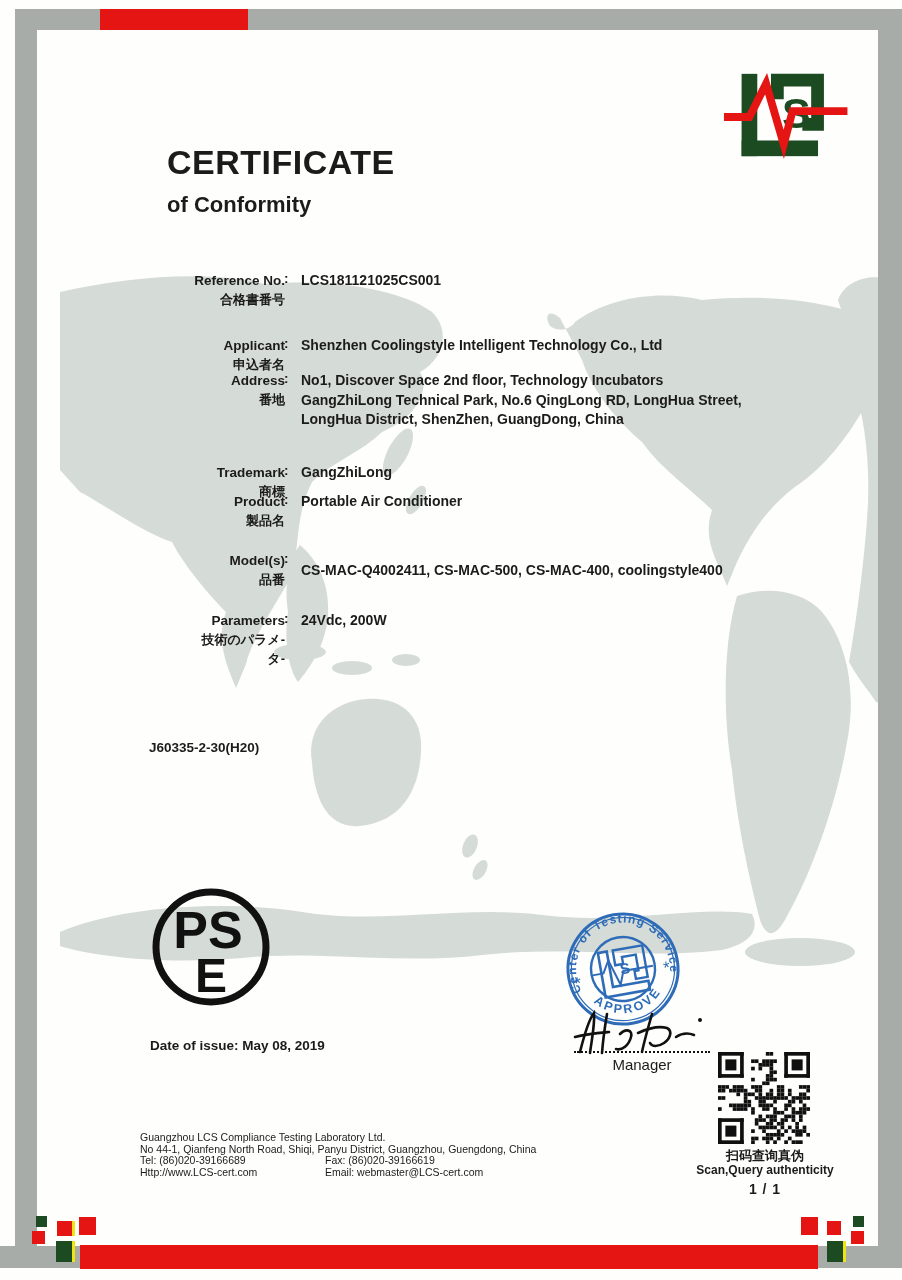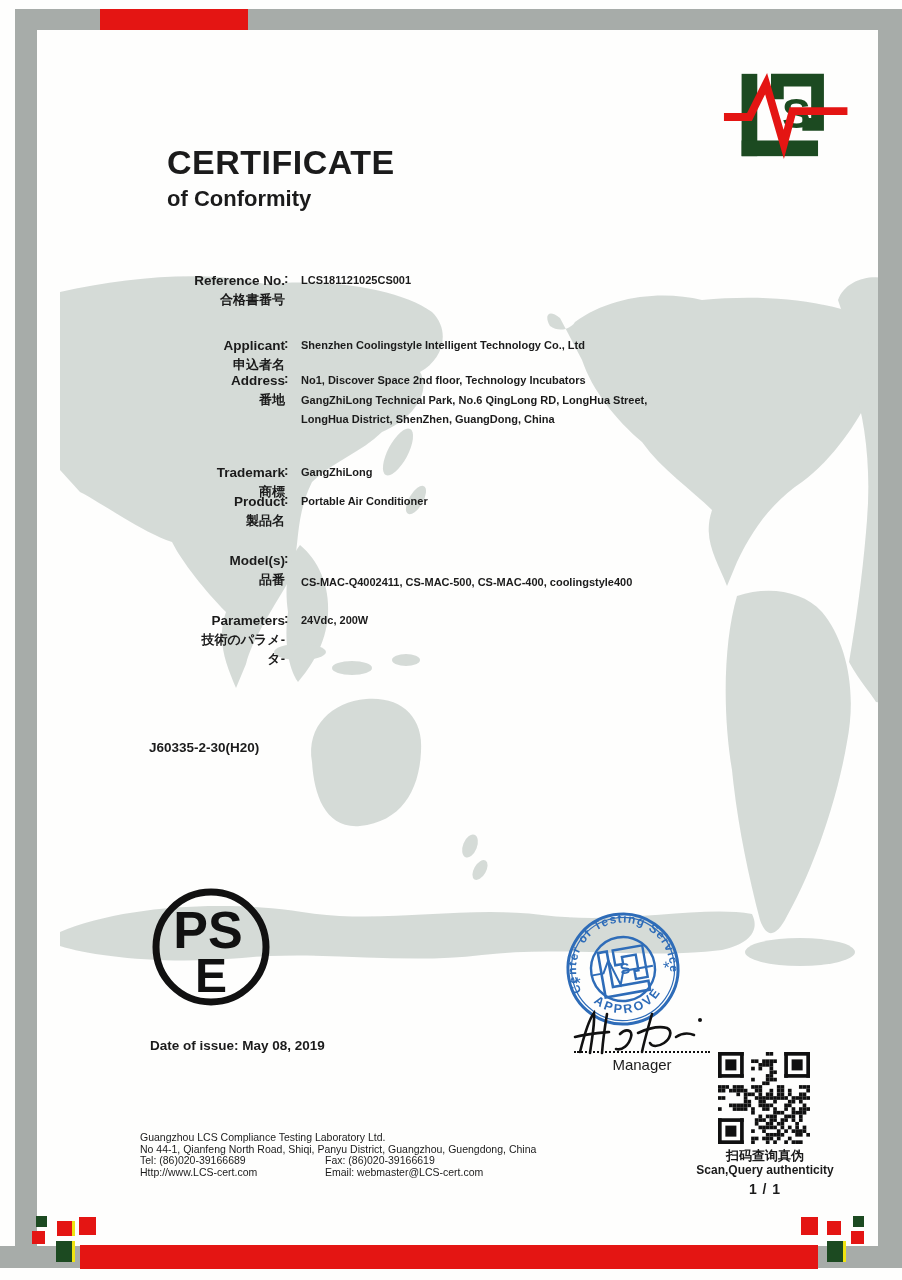--- a/index.html
+++ b/index.html
@@ -14,27 +14,27 @@
   .bar-right{left:878px;top:9px;width:24px;height:1259px;}
   .bar-bottom{left:0px;top:1246px;width:902px;height:22px;}
   .accent{position:absolute;z-index:3;}
   .red{background:#e41513;}
   .green{background:#1c4a21;}
   .yedge{border-right:3px solid #efe412;}
   
   .logo{position:absolute;left:718px;top:66px;z-index:3;}
   .title{position:absolute;left:167px;top:143px;font-size:34px;font-weight:bold;
          letter-spacing:.5px;z-index:3;}
-  .subtitle{position:absolute;left:167px;top:186px;font-size:22px;font-weight:bold;z-index:3;}
+  .subtitle{position:absolute;left:167px;top:192px;font-size:22px;font-weight:bold;z-index:3;}
   
   .frow{position:absolute;left:0;z-index:3;width:760px;}
   .flabel{position:absolute;left:150px;width:135px;font-weight:bold;font-size:13.5px;line-height:19px;text-align:right;}
   .flabel .jp{font-weight:bold;font-size:13px;white-space:pre-line;}
   .fcolon{position:absolute;left:284px;font-weight:bold;font-size:13.5px;}
-  .fvalue{position:absolute;left:301px;width:545px;font-weight:bold;font-size:11px;
+  .fvalue{position:absolute;left:301px;width:545px;font-weight:bold;font-size:14px;
           line-height:19.5px;white-space:pre-line;}
   
   .jtext{position:absolute;left:149px;z-index:3;font-size:15px;font-weight:600;
          letter-spacing:.5px;line-height:27px;white-space:pre-line;}
   .jpara{line-height:25.2px;}
   .std{position:absolute;left:149px;z-index:3;font-size:13.5px;font-weight:bold;}
   
   .pse{position:absolute;left:150px;top:886px;z-index:3;}
   .issue{position:absolute;left:150px;top:1038px;font-size:13.5px;font-weight:bold;z-index:3;}
   .stamp{position:absolute;left:557px;top:903px;z-index:3;transform:rotate(-10deg);}
@@ -142,21 +142,21 @@
     <div class="flabel"><span>Product</span><br>
       <span class="jp">製品名</span></div>
     <div class="fcolon">:</div>
     <div class="fvalue">Portable Air Conditioner</div>
   </div>
 
   <div class="frow" style="top:551px;">
     <div class="flabel"><span>Model(s)</span><br>
       <span class="jp">品番</span></div>
     <div class="fcolon">:</div>
-    <div class="fvalue" style="margin-top:22px;">CS-MAC-Q4002411, CS-MAC-500, CS-MAC-400, coolingstyle400</div>
+    <div class="fvalue" style="margin-top:10px;">CS-MAC-Q4002411, CS-MAC-500, CS-MAC-400, coolingstyle400</div>
   </div>
 
   <div class="frow" style="top:611px;">
     <div class="flabel"><span>Parameters</span><br>
       <span class="jp">技術のパラメ-
 タ-</span></div>
     <div class="fcolon">:</div>
     <div class="fvalue">24Vdc, 200W</div>
   </div>
 

